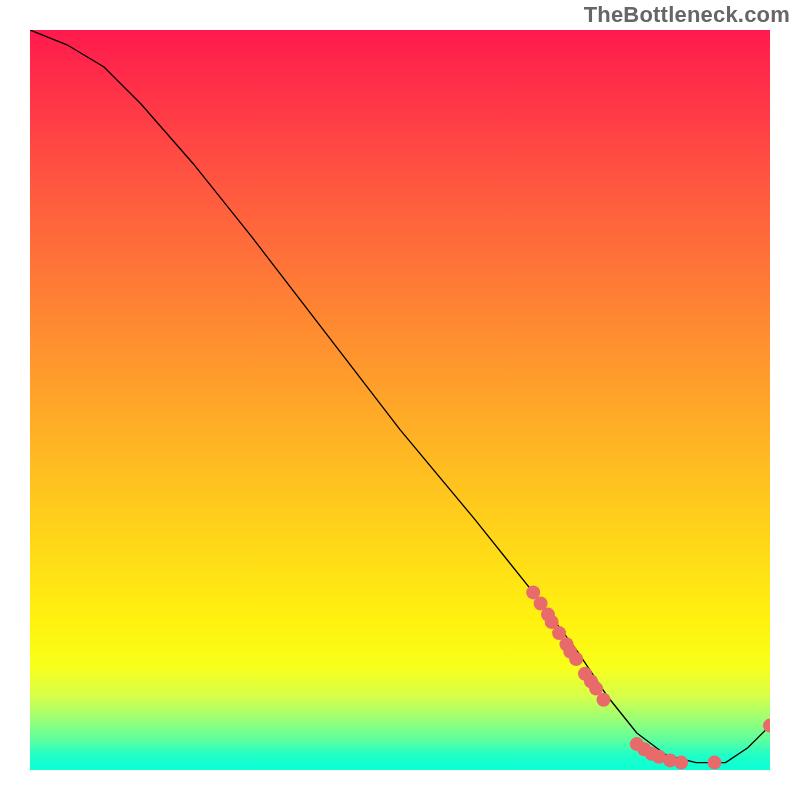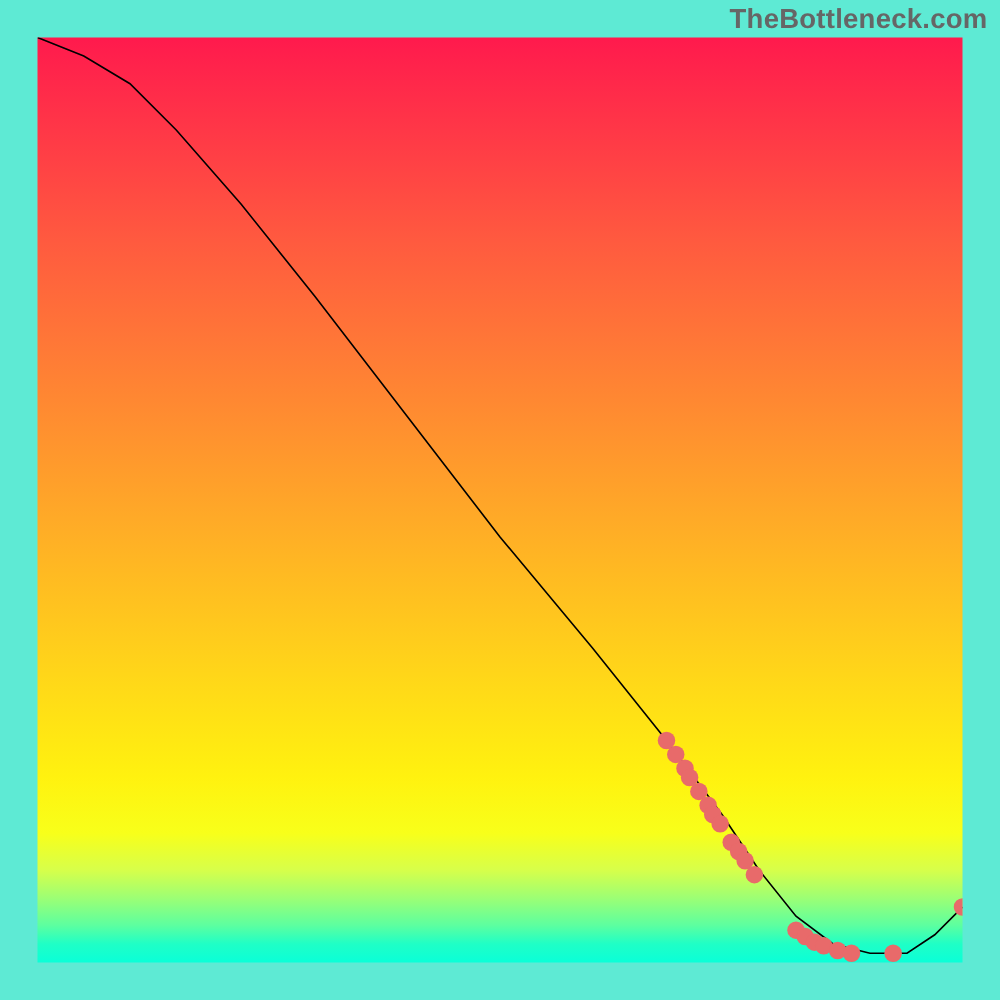--- a/index.html
+++ b/index.html
@@ -8,21 +8,21 @@
     width: 800px;
     height: 800px;
     background: #000;
     font-family: Arial, Helvetica, sans-serif;
     overflow: hidden;
   }
   .frame {
     position: relative;
     width: 800px;
     height: 800px;
-    background: #5eead4;
+    background: #ffffff;
   }
   .watermark {
     position: absolute;
     top: 2px;
     right: 10px;
     color: #666;
     font-size: 22px;
     font-weight: bold;
     letter-spacing: 0.2px;
     user-select: none;

